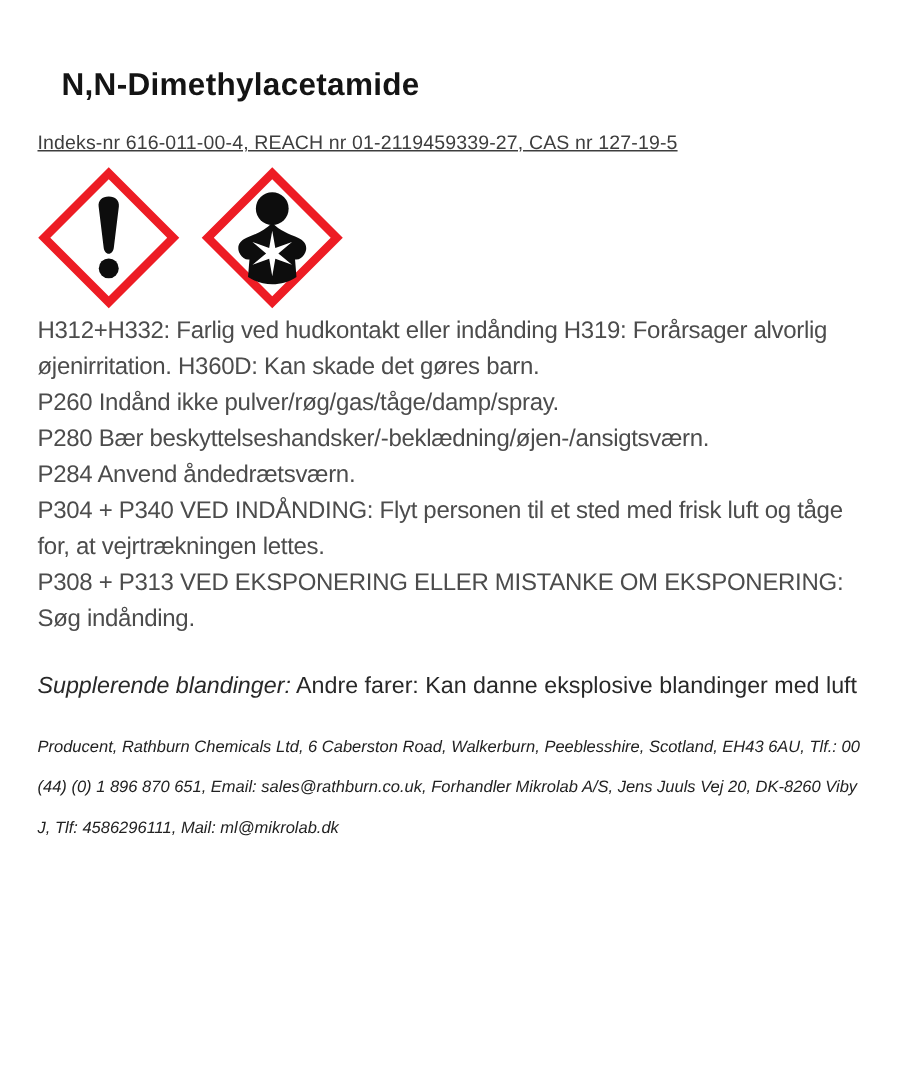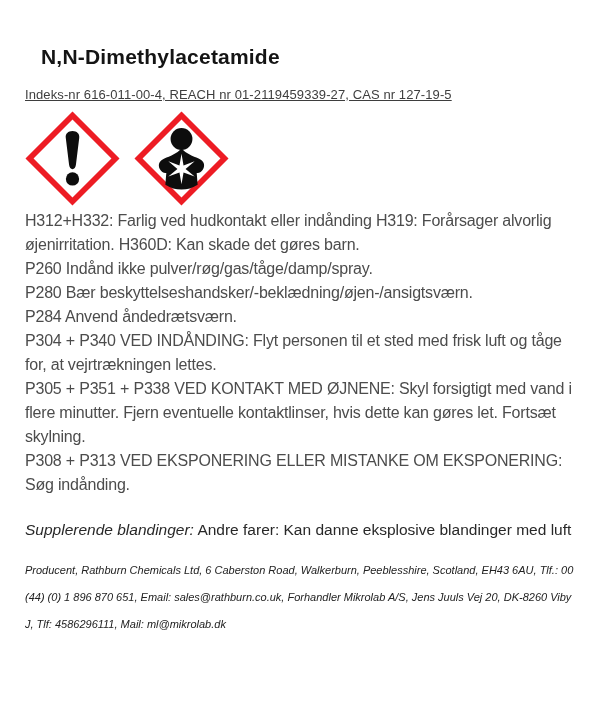--- a/index.html
+++ b/index.html
@@ -103,21 +103,20 @@
 
   </div>
 
 
   <div class="statements">
     <div>H312+H332: Farlig ved hudkontakt eller indånding H319: Forårsager alvorlig øjenirritation. H360D: Kan skade det gøres barn.</div>
     <div>P260 Indånd ikke pulver/røg/gas/tåge/damp/spray.</div>
     <div>P280 Bær beskyttelseshandsker/-beklædning/øjen-/ansigtsværn.</div>
     <div>P284 Anvend åndedrætsværn.</div>
     <div>P304 + P340 VED INDÅNDING: Flyt personen til et sted med frisk luft og tåge for, at vejrtrækningen lettes.</div>
-    <div>P305 + P351 + P338 VED KONTAKT MED ØJNENE: Skyl forsigtigt med vand i flere minutter. Fjern eventuelle kontaktlinser, hvis dette kan gøres let. Fortsæt skylning.</div>
     <div>P308 + P313 VED EKSPONERING ELLER MISTANKE OM EKSPONERING: Søg indånding.</div>
   </div>
 
   <p class="supplemental">
     <span class="it">Supplerende blandinger:</span>
     <span>Andre farer: Kan danne eksplosive blandinger med luft</span>
   </p>
 
   <p class="producer">Producent, Rathburn Chemicals Ltd, 6 Caberston Road, Walkerburn, Peeblesshire, Scotland, EH43 6AU, Tlf.: 00 (44) (0) 1 896 870 651, Email: sales@rathburn.co.uk, Forhandler Mikrolab A/S, Jens Juuls Vej 20, DK-8260 Viby J, Tlf: 4586296111, Mail: ml@mikrolab.dk</p>
 

